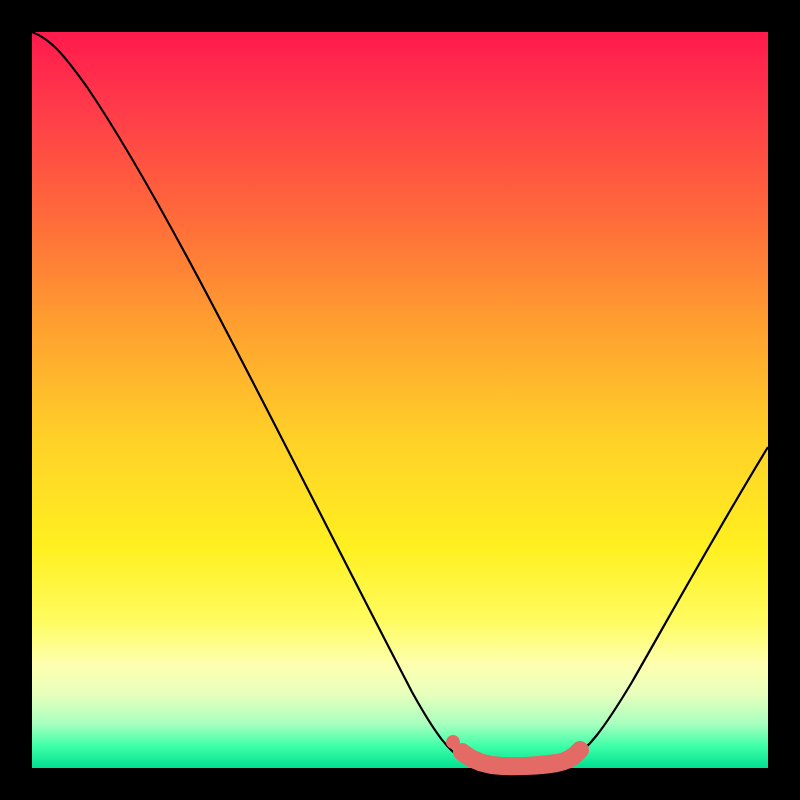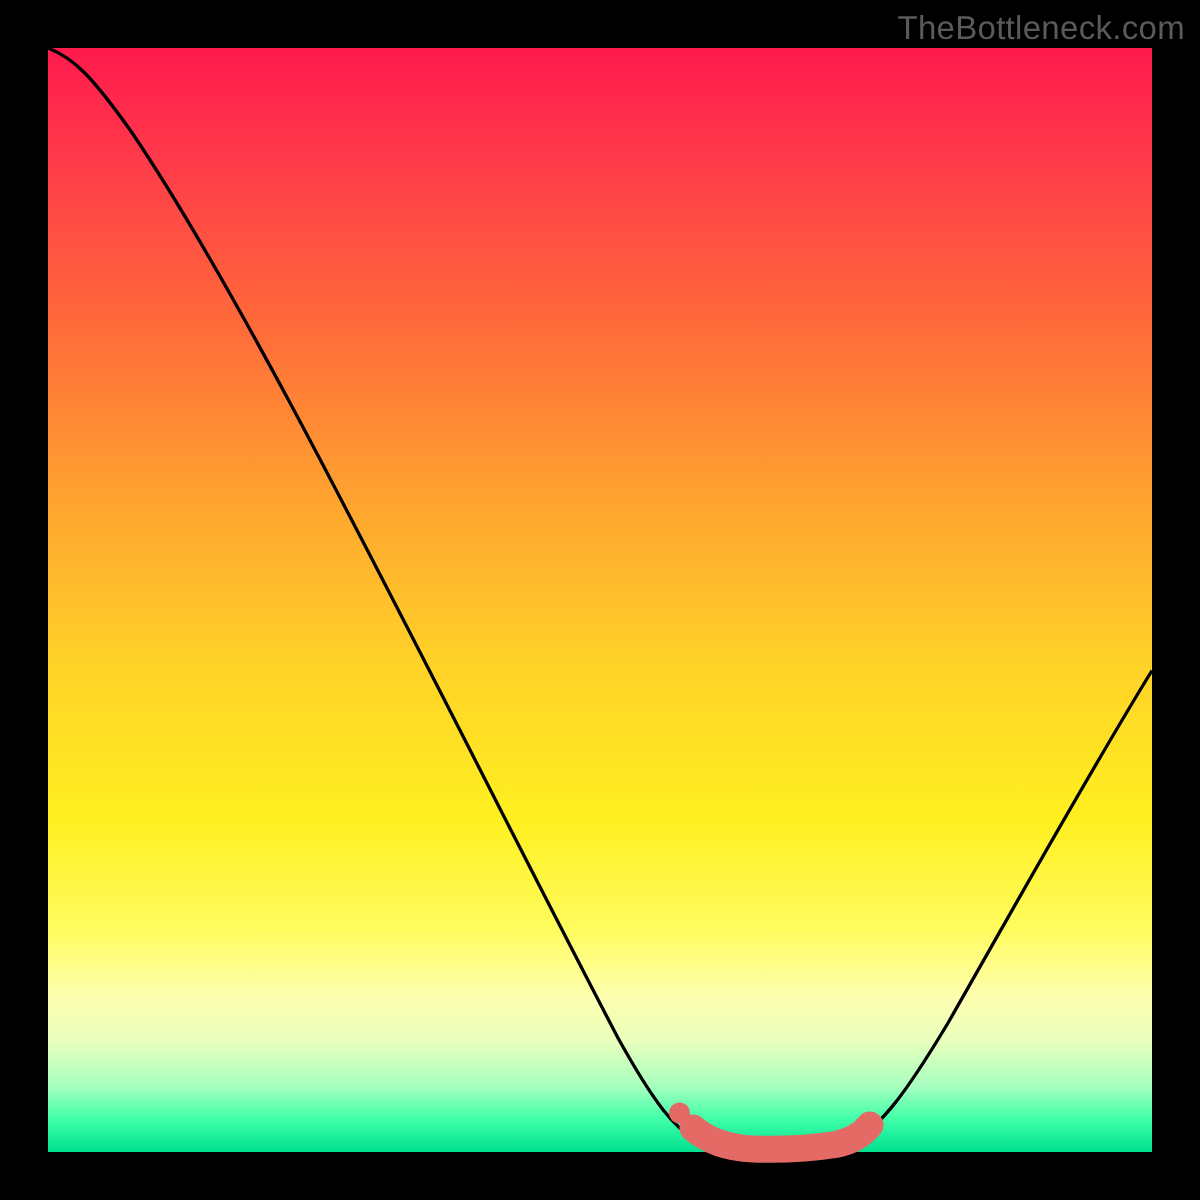--- a/index.html
+++ b/index.html
@@ -56,21 +56,20 @@
     font-weight: 400;
     user-select: none;
     pointer-events: none;
   }
 </style>
 </head>
 <body>
 
 <div class="stage">
 
-  <div class="watermark">TheBottleneck.com</div>
 
   <div class="plot-area">
     <svg viewBox="0 0 736 736">
 
       <path d="M 0 0
                C 18 7, 30 20, 55 55
                C 140 180, 260 430, 380 660
                C 405 705, 418 720, 430 726
                C 440 731, 450 734, 470 734
                C 500 735, 520 734, 540 726

